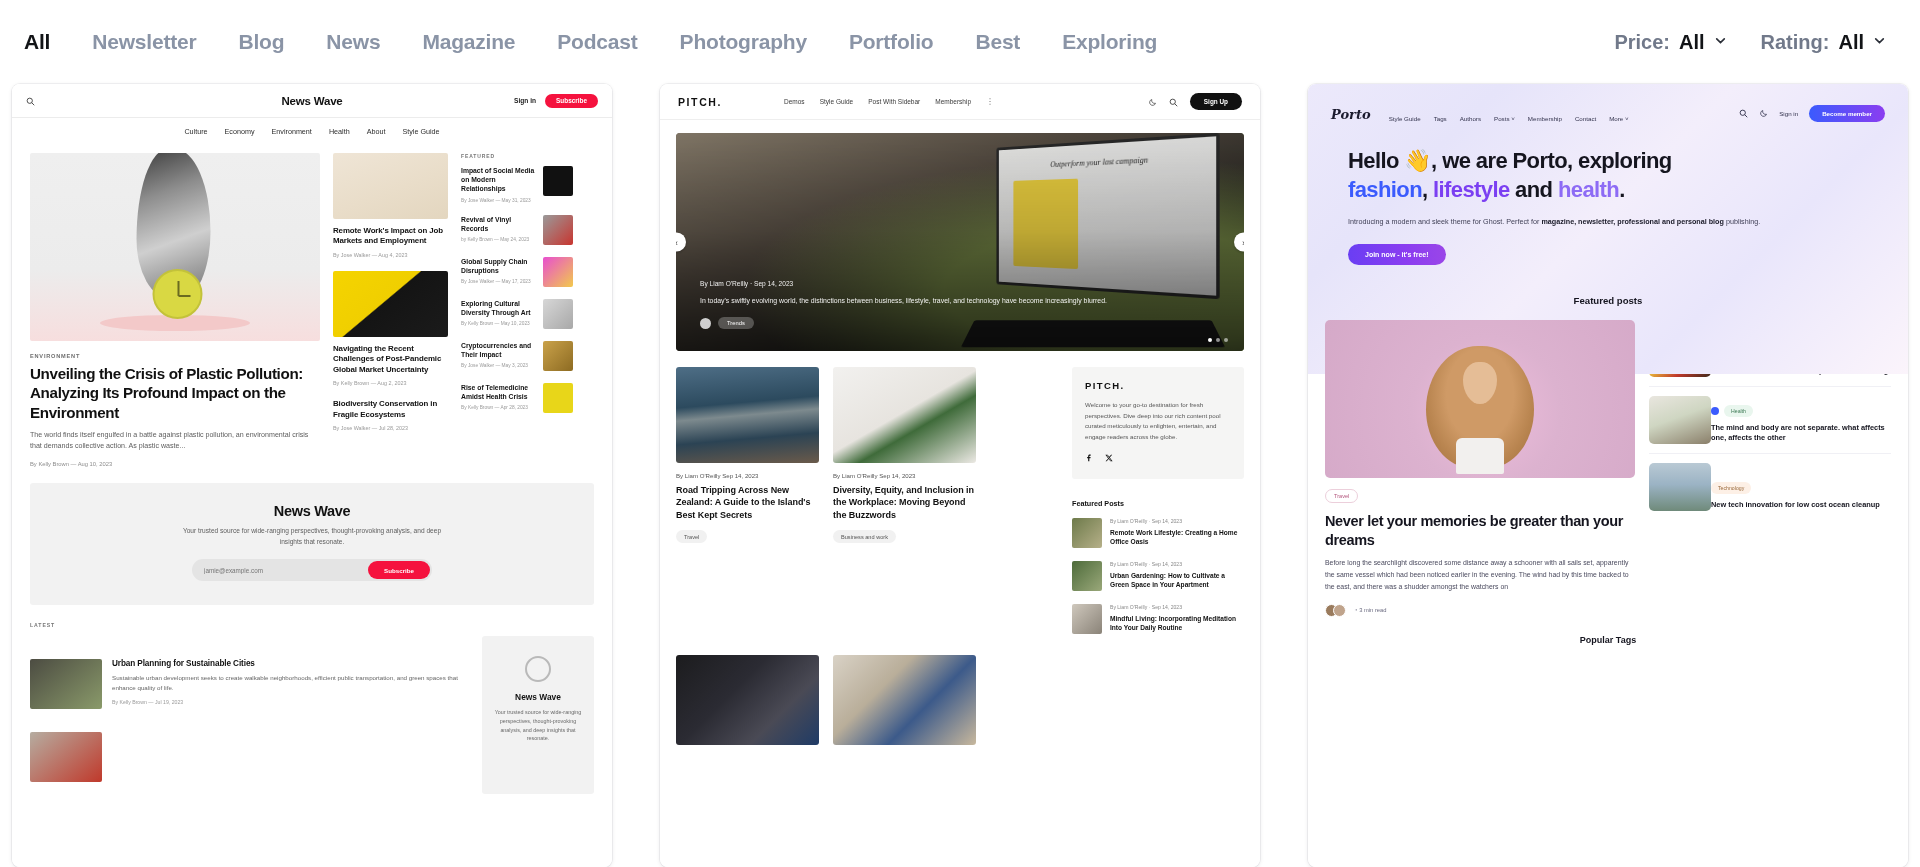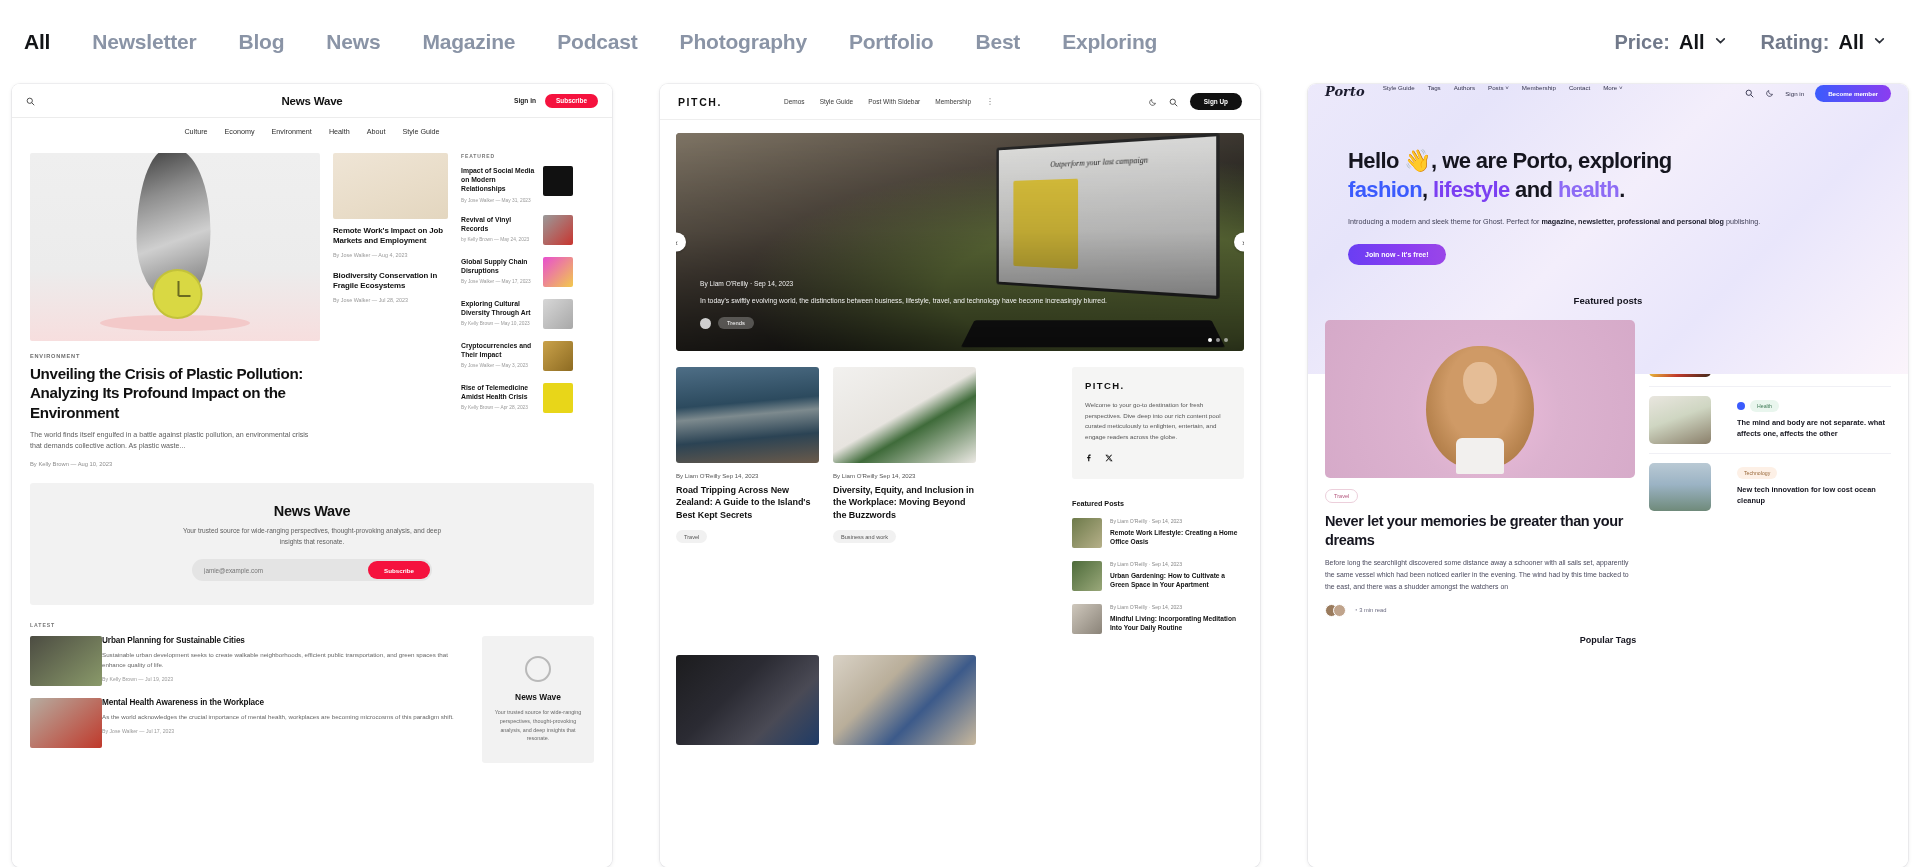--- a/index.html
+++ b/index.html
@@ -74,21 +74,21 @@
   .nw-form{margin:12px auto 0;width:240px;display:flex;align-items:center;background:#e4e4e4;
     border-radius:20px;padding:2px;}
   .nw-form input{flex:1;border:0;background:transparent;outline:none;font-size:6.3px;
     color:#9b9b9b;padding:0 10px;font-family:inherit;}
   .nw-form button{border:0;background:#f5123e;color:#fff;font-size:6.2px;font-weight:700;
     border-radius:20px;padding:5.5px 16px;cursor:pointer;font-family:inherit;}
   .nw-latest{margin:17px 18px 0;}
   .nw-lat-lbl{font-size:5.2px;letter-spacing:.9px;font-weight:700;color:#777;margin-bottom:8px;}
   .nw-lat-wrap{display:flex;gap:13px;}
   .nw-lat-list{flex:1;}
-  .nw-lat{display:flex;margin-bottom:12px;}
+  .nw-lat{display:flex;gap:10px;margin-bottom:12px;margin-top:23px;}
   .nw-lat-i{width:72px;height:50px;border-radius:2px;flex:none;}
   .nw-lat-t{font-size:8.2px;font-weight:800;color:#111;letter-spacing:-.1px;}
   .nw-lat-e{font-size:6.2px;line-height:1.55;color:#666;margin-top:5px;}
   .nw-lat-m{font-size:5.2px;color:#9a9a9a;margin-top:6px;}
   .nw-side{width:112px;background:#f2f2f2;border-radius:3px;padding:20px 10px;text-align:center;}
   .nw-ring{width:26px;height:26px;border-radius:50%;border:2px solid #b9b9b9;margin:0 auto 10px;}
   .nw-side h4{font-size:8.4px;font-weight:800;color:#111;}
   .nw-side p{font-size:5.4px;line-height:1.6;color:#6a6a6a;margin-top:6px;}
 
   
@@ -144,21 +144,21 @@
   .pt-feat-i{width:30px;height:30px;border-radius:2px;flex:none;}
   .pt-feat-m{font-size:5.1px;color:#888;}
   .pt-feat-t{font-size:6.6px;line-height:1.38;font-weight:700;color:#111;margin-top:4px;}
   .pt-bot{display:flex;gap:14px;padding:8px 16px 0;}
   .pt-bot-img{width:143px;height:90px;border-radius:3px;}
 
   
   .po-wrap{position:relative;}
   .po-bg{position:absolute;left:0;right:0;top:0;height:290px;
     background:linear-gradient(135deg,#ece9fb 0%,#e6e4fa 22%,#f3eefb 48%,#e9e6fb 70%,#fbf4fb 100%);}
-  .po-head{position:relative;height:38px;display:flex;align-items:flex-start;padding:0 17px;}
+  .po-head{position:relative;height:38px;display:flex;align-items:flex-end;padding:0 23px;}
   .po-logo{font-size:13px;font-weight:700;color:#1b1b2e;font-family:"DejaVu Serif",serif;font-style:italic;}
   .po-nav{display:flex;align-items:center;gap:13px;margin-left:18px;font-size:6.2px;color:#33334d;font-weight:500;}
   .po-right{margin-left:auto;display:flex;align-items:center;gap:11px;}
   .po-signin{font-size:6.2px;color:#33334d;font-weight:500;}
   .po-btn{font-size:6.2px;font-weight:700;color:#fff;border-radius:20px;padding:5px 13px;
     background:linear-gradient(90deg,#3b5bfd 0%,#8b3df0 100%);}
   .po-hero{position:relative;text-align:left;padding:24px 40px 0;}
   .po-h1{font-size:22px;line-height:1.32;font-weight:800;color:#15151f;letter-spacing:-.6px;}
   .po-g1{color:#3b5bfd;} .po-g2{color:#7b3ff2;} .po-g3{color:#8d6bf5;}
   .po-sub{font-size:7.2px;line-height:1.75;color:#3f3f55;margin-top:12px;}
@@ -181,21 +181,21 @@
     padding:3px 8px;margin:11px 0 0;}
   .po-mt{font-size:14.5px;line-height:1.3;font-weight:800;color:#15151f;margin-top:9px;letter-spacing:-.35px;}
   .po-me{font-size:6.9px;line-height:1.7;color:#4a4a5e;margin-top:8px;}
   .po-mrow{display:flex;align-items:center;gap:8px;margin-top:11px;}
   .po-avs{display:flex;}
   .po-avs i{width:13px;height:13px;border-radius:50%;display:block;border:1.4px solid #fff;}
   .po-avs i:nth-child(1){background:#9a7b5d;}
   .po-avs i:nth-child(2){background:#c0a48c;margin-left:-5px;}
   .po-read{font-size:5.8px;color:#6b6b80;}
   .po-list{width:243px;}
-  .po-item{display:flex;gap:26px;padding:9px 0;border-bottom:1px solid #f0f0f5;align-items:center;}
+  .po-item{display:flex;gap:0;padding:9px 0;border-bottom:1px solid #f0f0f5;align-items:flex-end;}
   .po-item:last-child{border-bottom:0;}
   .po-item-i{width:62px;height:48px;border-radius:5px;flex:none;}
   .po-badges{display:flex;align-items:center;gap:5px;}
   .po-dot{width:8px;height:8px;border-radius:50%;background:#3b5bfd;display:inline-block;}
   .po-chip{font-size:5.2px;border-radius:20px;padding:3px 7px;font-weight:500;}
   .po-it{font-size:7.4px;line-height:1.4;font-weight:700;color:#15151f;margin-top:6px;}
   .po-pt{text-align:center;font-size:9px;font-weight:700;color:#15151f;margin-top:18px;}
 </style>
 </head>
 <body>
@@ -276,20 +276,25 @@
           <div class="nw-meta">By Kelly Brown — Aug 10, 2023</div>
         </div>
 
         <div class="nw-mid" id="nwMid">
             <div style="margin-bottom: 13px;">
               <div class="nw-mid-img thumb" style="background: linear-gradient(160deg, rgb(239, 229, 214) 0%, rgb(233, 221, 201) 55%, rgb(227, 214, 191) 100%);"></div>
               <div class="nw-mid-h">Remote Work's Impact on Job Markets and Employment</div>
               <div class="nw-mid-m">By Jose Walker — Aug 4, 2023</div>
             </div>
             <div style="margin-bottom: 13px;">
+              <div class="nw-mid-img thumb" style="background: linear-gradient(140deg, rgb(245, 212, 0) 0%, rgb(240, 207, 0) 45%, rgb(20, 20, 20) 46%, rgb(27, 27, 27) 100%);"></div>
+              <div class="nw-mid-h">Navigating the Recent Challenges of Post-Pandemic Global Market Uncertainty</div>
+              <div class="nw-mid-m">By Kelly Brown — Aug 2, 2023</div>
+            </div>
+            <div style="margin-bottom: 13px;">
               <div class="nw-mid-h">Biodiversity Conservation in Fragile Ecosystems</div>
               <div class="nw-mid-m">By Jose Walker — Jul 28, 2023</div>
             </div>
           </div>
 
         <div class="nw-right">
           <div class="nw-feat-lbl">FEATURED</div>
           <div id="nwFeat">
               <div class="nw-feat">
                 <div style="flex: 1 1 0%;">
@@ -353,25 +358,20 @@
               <div class="nw-lat">
                 <div class="nw-lat-i thumb" style="background: linear-gradient(140deg, rgb(76, 76, 66), rgb(138, 154, 106));"></div>
                 <div>
                   <div class="nw-lat-t">Urban Planning for Sustainable Cities</div>
                   <div class="nw-lat-e">Sustainable urban development seeks to create walkable neighborhoods, efficient public transportation, and green spaces that enhance quality of life.</div>
                   <div class="nw-lat-m">By Kelly Brown — Jul 19, 2023</div>
                 </div>
               </div>
               <div class="nw-lat">
                 <div class="nw-lat-i thumb" style="background: linear-gradient(140deg, rgb(182, 173, 161), rgb(192, 57, 43));"></div>
-                <div>
-                  <div class="nw-lat-t">Mental Health Awareness in the Workplace</div>
-                  <div class="nw-lat-e">As the world acknowledges the crucial importance of mental health, workplaces are becoming microcosms of this paradigm shift.</div>
-                  <div class="nw-lat-m">By Jose Walker — Jul 17, 2023</div>
-                </div>
               </div>
             </div>
           <div class="nw-side">
             <div class="nw-ring"></div>
             <h4>News Wave</h4>
             <p>Your trusted source for wide-ranging perspectives, thought-provoking analysis, and deep insights that resonate.</p>
           </div>
         </div>
       </div>
 

